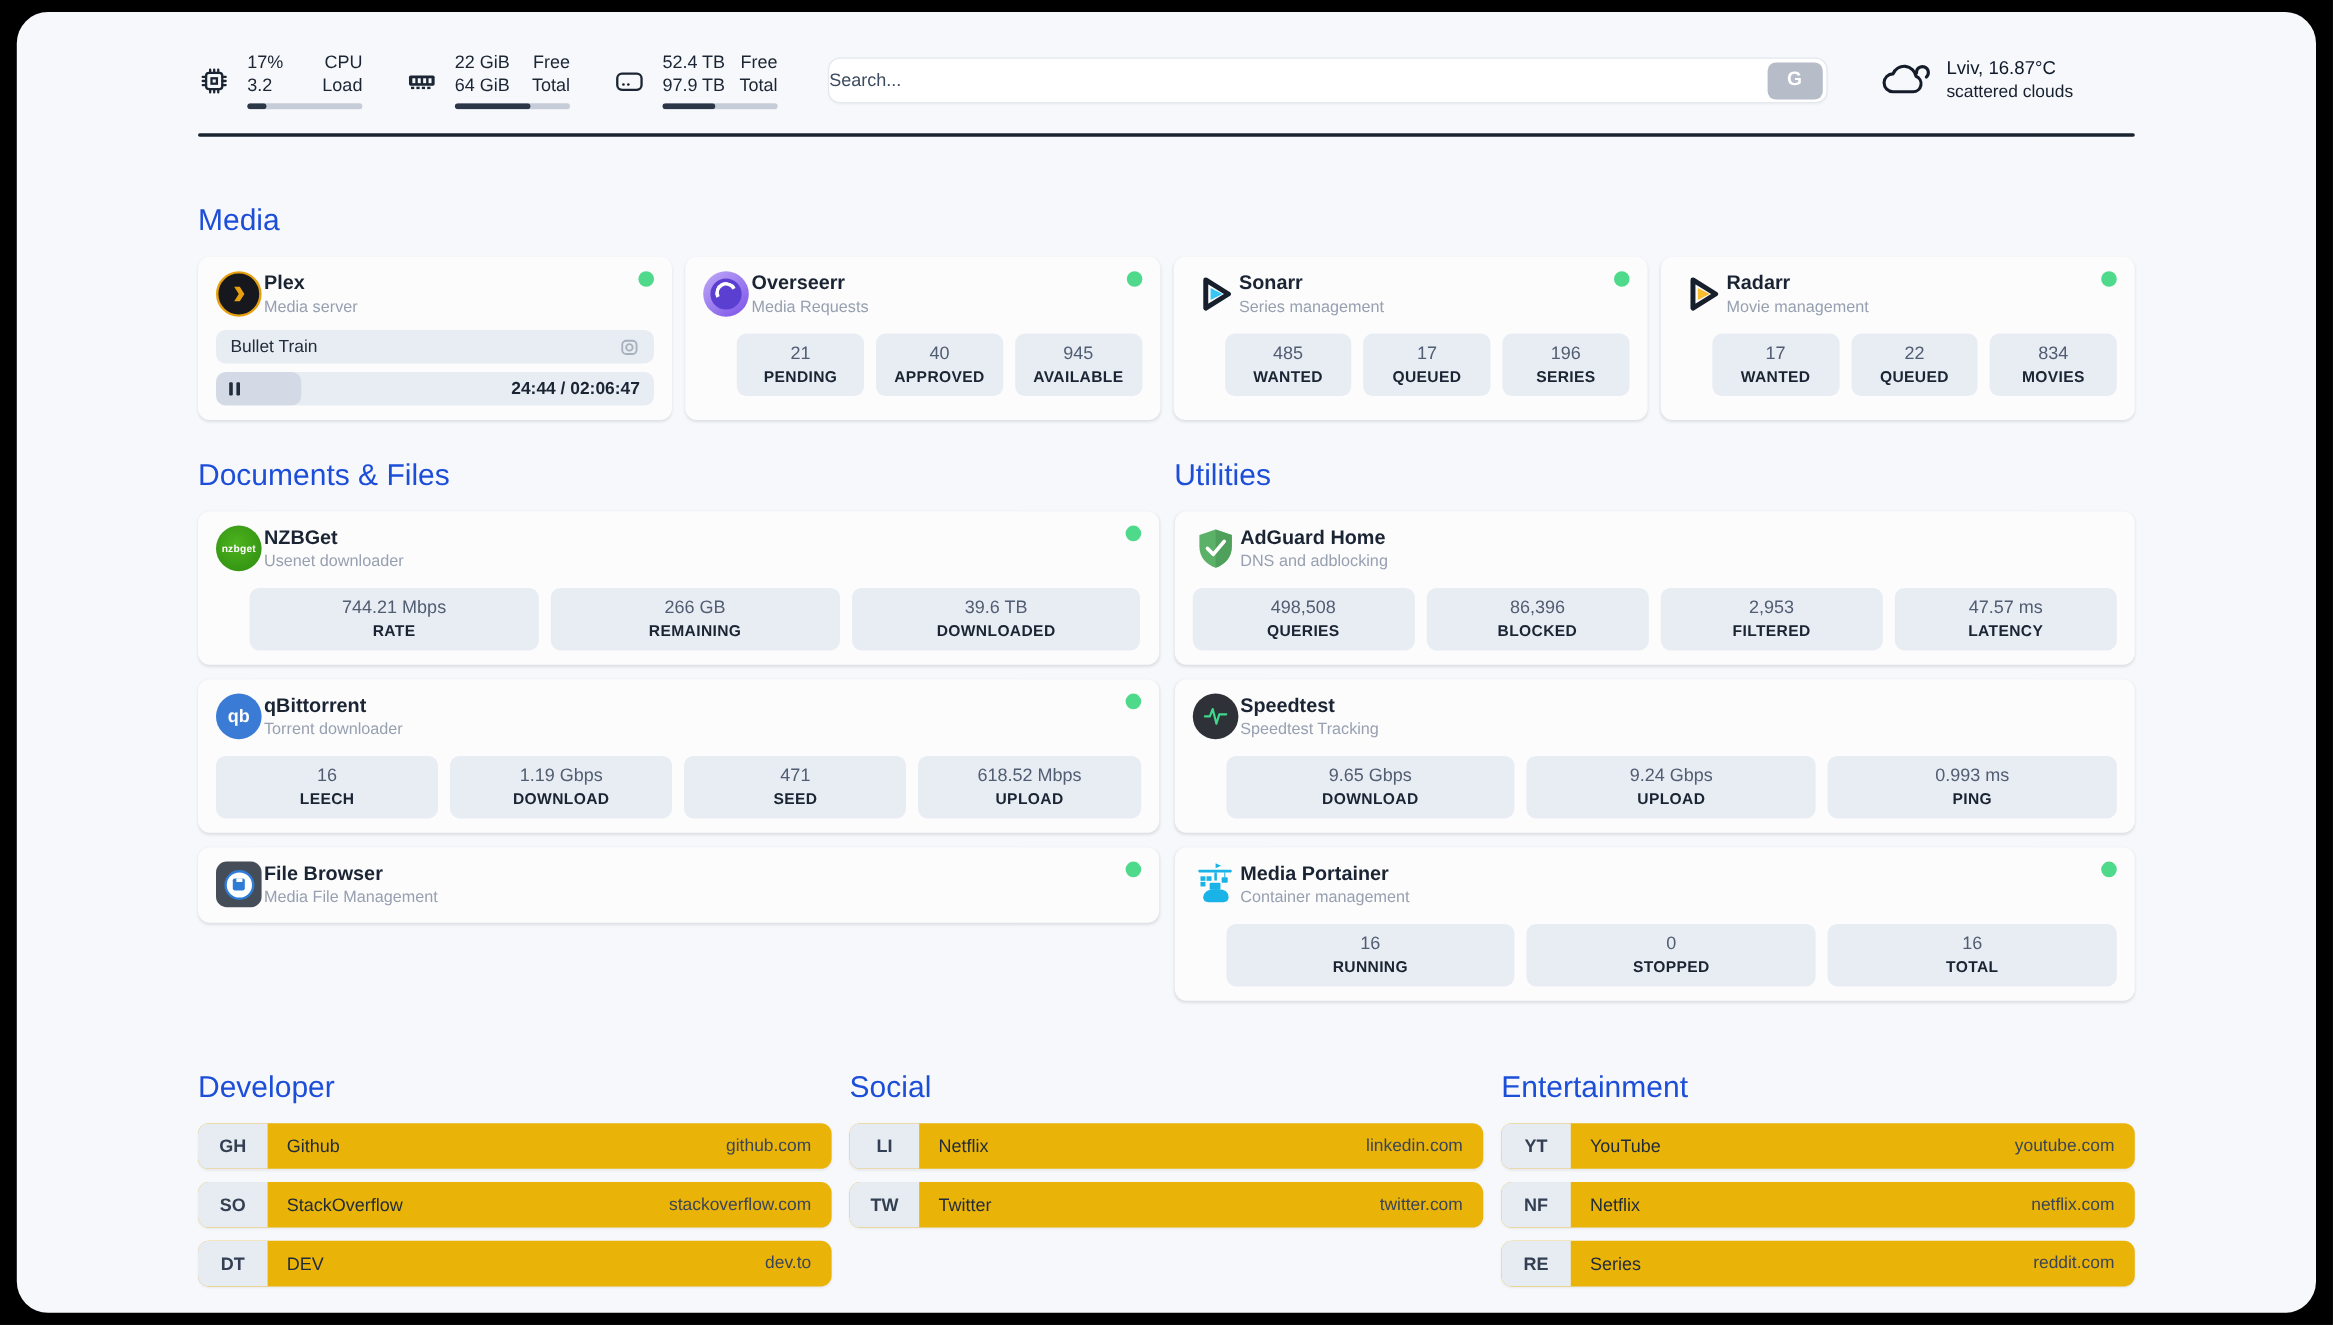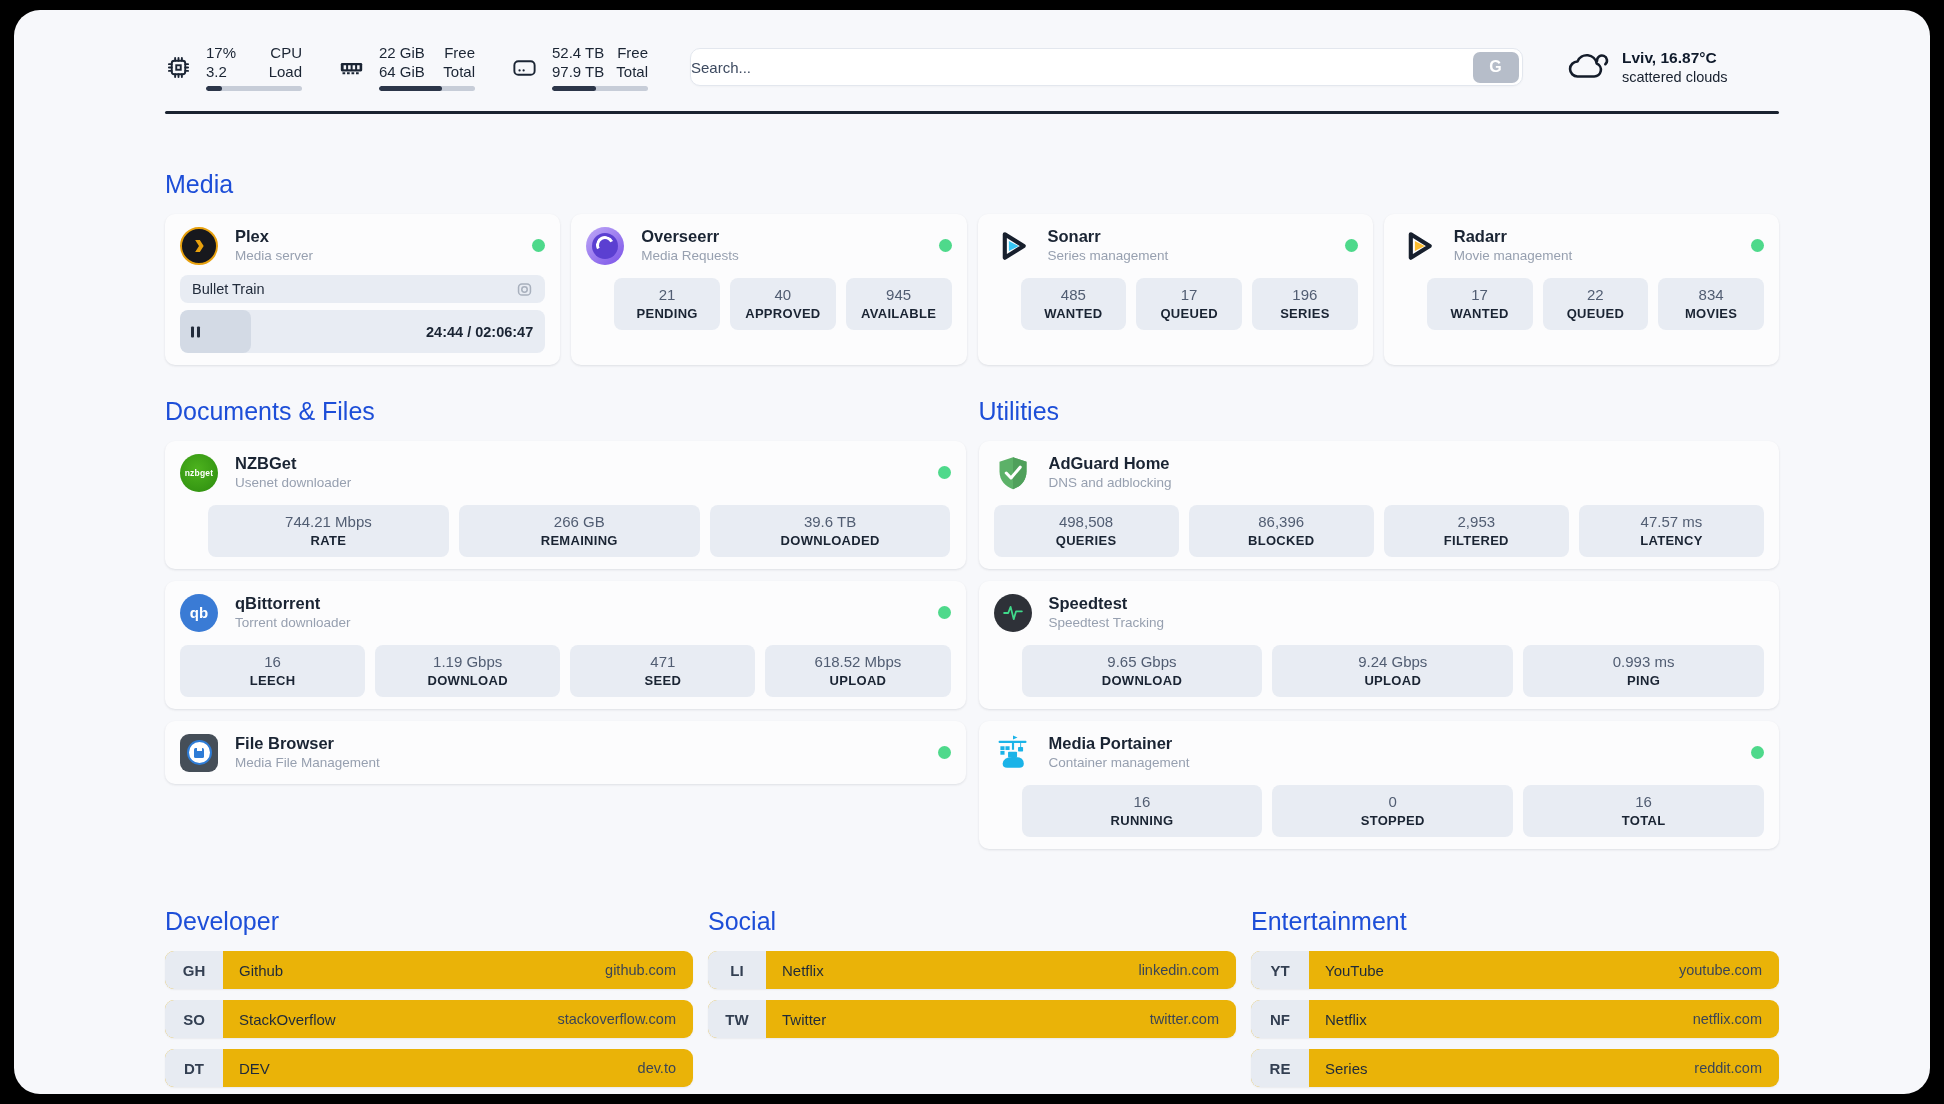--- a/index.html
+++ b/index.html
@@ -22,52 +22,52 @@
   .searchwrap { flex:1; margin:0 44px 0 42px; height:38px; background:#fff;
                 border:1.5px solid #e3e7ee; border-radius:10px; display:flex; align-items:center;
                 box-shadow:0 1px 2px rgba(15,23,42,.03); }
   .searchwrap input { flex:1; border:none; outline:none; background:transparent; font-size:15px;
                       color:#1f2a3a; font-family:"Liberation Sans", sans-serif; }
   .searchwrap input::placeholder { color:#3d4a60; opacity:1; }
   .gbtn { width:46px; height:31px; margin-right:3.5px; background:#b6bdc9; color:#fff;
           border:none; border-radius:7px; font-size:16px; font-weight:700; cursor:pointer;
           font-family:"Liberation Sans", sans-serif; }
   .weather { display:flex; align-items:center; gap:13px; min-width:212px; }
-  .wtitle { font-size:15.5px; font-weight:700; color:#0f1a2b; line-height:20px; }
+  .wtitle { font-size:15.5px; font-weight:400; color:#0f1a2b; line-height:20px; }
   .wsub   { font-size:14.5px; color:#17202e; line-height:19px; }
 
   .divider { height:3px; background:#1a2330; margin-top:15px; border-radius:2px; }
 
   
   .section-title { font-size:25px; font-weight:400; color:#1d4ed8; margin-bottom:15px; }
   .media-section { margin-top:56px; }
   .middle { margin-top:32px; display:grid; grid-template-columns:1fr 1fr; gap:13px; }
   .col-stack { display:flex; flex-direction:column; gap:12px; }
   .media-grid { display:grid; grid-template-columns:repeat(4,1fr); gap:11px; }
 
   .card { background:#fcfcfd; border-radius:10px; padding:12px 15px;
           box-shadow:0 1px 3px rgba(15,23,42,.07), 0 1px 2px rgba(15,23,42,.04); cursor:pointer; }
-  .card-head { display:flex; align-items:center; gap:17px; }
+  .card-head { display:flex; align-items:flex-start; gap:2px; }
   .app-name { font-size:16.5px; font-weight:600; color:#1a2433; line-height:21px; }
   .app-desc { font-size:13.5px; color:#97a0b0; line-height:18px; }
   .dot { width:13px; height:13px; border-radius:50%; background:#4ed98b; margin-left:auto; flex:0 0 auto; }
 
   .stats-row { display:grid; gap:10px; margin-top:13px; }
   .stats-3 { grid-template-columns:repeat(3,1fr);padding-left:28px; }
   .stats-4 { grid-template-columns:repeat(4,1fr); }
   .stat-box { background:#e8ecf3; border-radius:8px; padding:7px 6px; text-align:center; }
   .stat-value { font-size:15px; color:#515d72; line-height:20px; }
   .stat-label { font-size:13px; font-weight:700; color:#1a2433; line-height:18px; letter-spacing:.3px; }
 
   
   .media-title { margin-top:10px; height:28px; background:#e8ecf3; border-radius:8px;
                  display:flex; align-items:center; padding:0 12px; }
   .mt-text { font-size:14.5px; font-weight:500; color:#222c3c; }
   .mt-icon { margin-left:auto; display:flex; }
-  .media-progress { margin-top:7px; height:43px; background:#e8ecf3; border-radius:8px; position:relative; overflow:hidden; }
+  .media-progress { margin-top:7px; height:28px; background:#e8ecf3; border-radius:8px; position:relative; overflow:hidden; }
   .mp-fill { display:block; height:100%; background:#d3dae5; border-radius:8px; }
   .pausebtn { position:absolute; left:11px; top:50%; transform:translateY(-50%);
               display:flex; gap:3px; background:none; border:none; cursor:pointer; padding:0; }
   .pausebtn span { width:3.2px; height:11px; background:#222c3c; border-radius:1px; }
   .mp-time { position:absolute; right:12px; top:50%; transform:translateY(-50%);
              font-size:14.5px; font-weight:600; color:#1a2433; }
 
   
   .app-icon { width:38px; height:38px; flex:0 0 auto; display:flex; align-items:center; justify-content:center; }
   .circ { width:38px; height:38px; border-radius:50%; display:flex; align-items:center; justify-content:center; }

